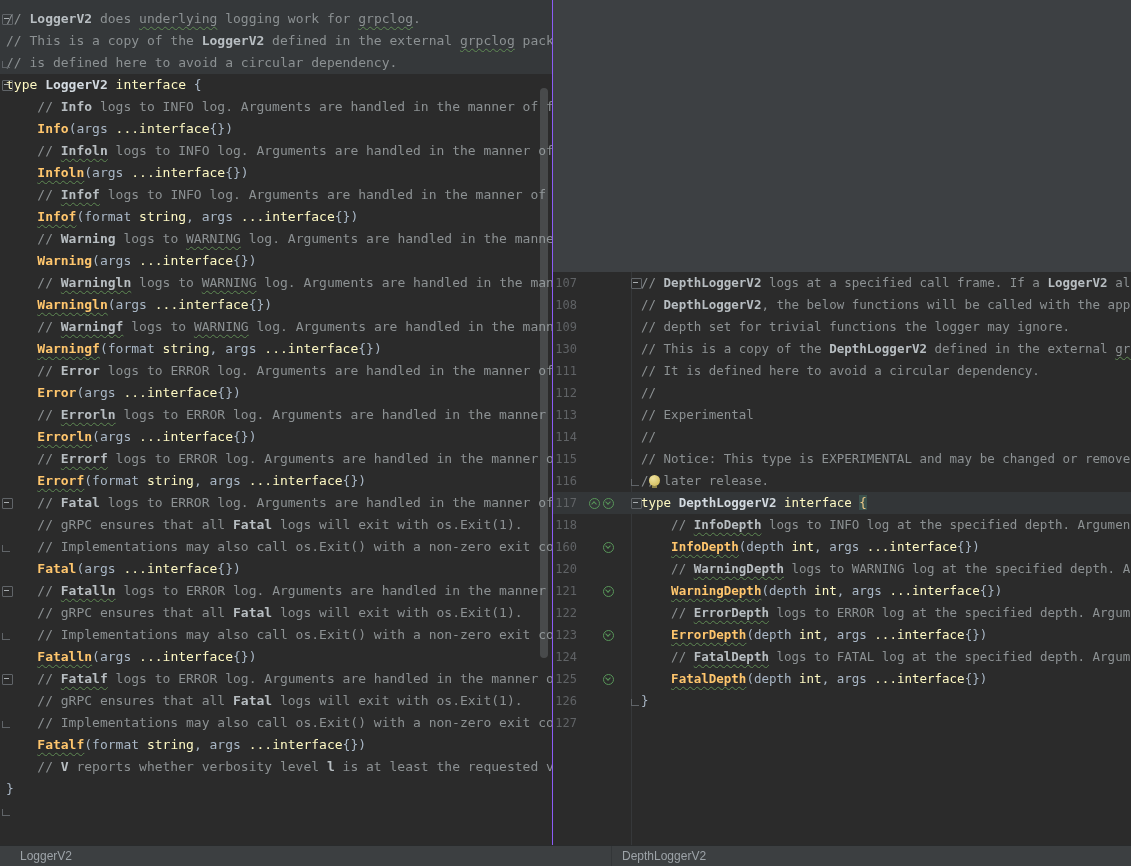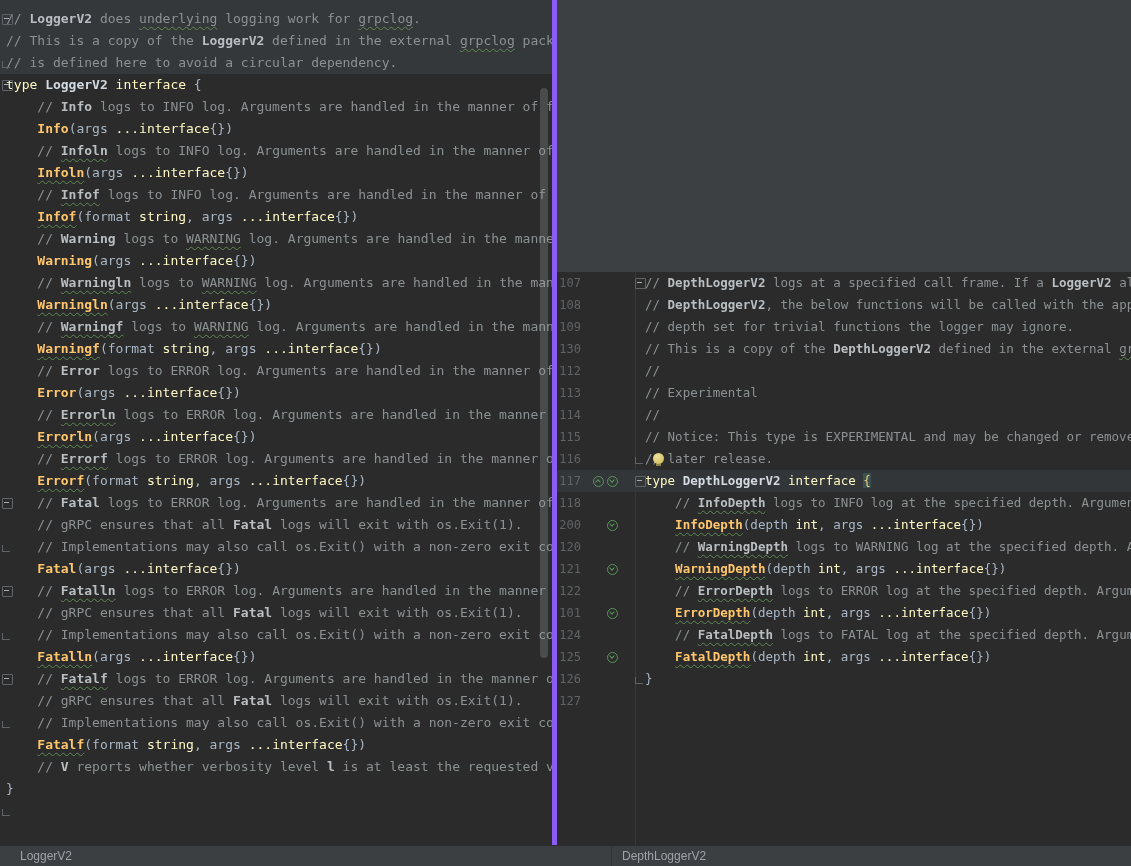--- a/index.html
+++ b/index.html
@@ -1,20 +1,20 @@
 <!DOCTYPE html>
 <html><head>
 <meta charset="utf-8">
 <style>
   html,body{margin:0;padding:0}
   body{width:1131px;height:866px;overflow:hidden;background:#2b2b2b;font-family:"DejaVu Sans Mono","Liberation Mono",monospace}
   #screen{position:relative;width:1131px;height:866px;overflow:hidden}
   .pane{position:absolute;top:0;height:845px;overflow:hidden;background:#2b2b2b;box-sizing:border-box}
   #left-pane{left:0;width:552px}
-  #right-pane{left:552px;width:579px;border-left:5px solid #8b5cf6}
+  #right-pane{left:552px;width:579px;border-left:1px solid #8b5cf6}
   #left-top-strip{position:absolute;top:0;left:0;width:552px;height:74px;background:#35383a}
   #left-code{position:absolute;top:8px;left:0;width:552px}
   .lrow{height:22px;line-height:22px;font-size:13px;white-space:pre;padding-left:6px;overflow:hidden;color:#a9b7c6}
   #left-fold-layer{position:absolute;top:0;left:0;width:14px;height:845px}
   .fm{position:absolute;width:9px;height:9px;border:1px solid #606468;border-radius:1px;background:transparent}
   .fm::after{content:"";position:absolute;left:1px;width:5px;top:3px;height:1px;background:#a8adb0}
   .fe{position:absolute;width:7px;height:6px;border-left:1px solid #606468;border-bottom:1px solid #606468}
   #left-scrollbar{position:absolute;left:540px;top:88px;width:8px;height:570px;border-radius:4px;background:rgba(168,174,178,.24)}
   #right-empty{position:absolute;top:0;left:0;width:579px;height:272px;background:#3d4043;z-index:2}
   #right-code{position:absolute;top:272px;left:0;width:578px}
@@ -107,32 +107,33 @@
     <div id="left-scrollbar"></div>
   </div>
 
   <div id="right-pane" class="pane">
     <div id="right-gutter-sep"></div>
     <div id="right-code">
         <div class="rrow"><span class="num">107</span><span class="gicons"></span><span class="foldc"><span class="fm" style="left: 6px; top: 6px;"></span></span><span class="txt"><span class="tk c">// </span><span class="tk cb">DepthLoggerV2</span><span class="tk c"> logs at a specified call frame. If a </span><span class="tk cb">LoggerV2</span><span class="tk c"> also implements</span></span></div>
         <div class="rrow"><span class="num">108</span><span class="gicons"></span><span class="foldc"></span><span class="txt"><span class="tk c">// </span><span class="tk cb">DepthLoggerV2</span><span class="tk c">, the below functions will be called with the appropriate stack</span></span></div>
         <div class="rrow"><span class="num">109</span><span class="gicons"></span><span class="foldc"></span><span class="txt"><span class="tk c">// depth set for trivial functions the logger may ignore.</span></span></div>
         <div class="rrow"><span class="num">130</span><span class="gicons"></span><span class="foldc"></span><span class="txt"><span class="tk c">// This is a copy of the </span><span class="tk cb">DepthLoggerV2</span><span class="tk c"> defined in the external </span><span class="tk cw">grpclog</span></span></div>
+        <div class="rrow"><span class="num">111</span><span class="gicons"></span><span class="foldc"></span><span class="txt"><span class="tk c">// It is defined here to avoid a circular dependency.</span></span></div>
         <div class="rrow"><span class="num">112</span><span class="gicons"></span><span class="foldc"></span><span class="txt"><span class="tk c">//</span></span></div>
         <div class="rrow"><span class="num">113</span><span class="gicons"></span><span class="foldc"></span><span class="txt"><span class="tk c">// Experimental</span></span></div>
         <div class="rrow"><span class="num">114</span><span class="gicons"></span><span class="foldc"></span><span class="txt"><span class="tk c">//</span></span></div>
         <div class="rrow"><span class="num">115</span><span class="gicons"></span><span class="foldc"></span><span class="txt"><span class="tk c">// Notice: This type is EXPERIMENTAL and may be changed or removed in a</span></span></div>
         <div class="rrow"><span class="num">116</span><span class="gicons"></span><span class="foldc"><span class="fe" style="left: 6px; top: 9px;"></span></span><span class="txt"><span class="tk c">// later release.</span></span><span class="bulb"></span></div>
         <div class="rrow hl"><span class="num">117</span><span class="gicons"><span class="gi up"></span><span class="gi down"></span></span><span class="foldc"><span class="fm" style="left: 6px; top: 6px;"></span></span><span class="txt"><span class="tk k">type </span><span class="tk tb">DepthLoggerV2</span><span class="tk t"> </span><span class="tk k">interface</span><span class="tk t"> </span><span class="tk bh">{</span></span></div>
         <div class="rrow"><span class="num">118</span><span class="gicons"></span><span class="foldc"></span><span class="txt"><span class="tk c">    // </span><span class="tk cbw">InfoDepth</span><span class="tk c"> logs to INFO log at the specified depth. Arguments are handled in the manner of fmt.Println.</span></span></div>
-        <div class="rrow"><span class="num">200</span><span class="gicons"><span class="gi down"></span></span><span class="foldc"></span><span class="txt"><span class="tk t">    </span><span class="tk mw">InfoDepth</span><span class="tk t">(depth </span><span class="tk k">int</span><span class="tk t">, args </span><span class="tk k">...interface</span><span class="tk t">{})</span></span></div>
+        <div class="rrow"><span class="num">160</span><span class="gicons"><span class="gi down"></span></span><span class="foldc"></span><span class="txt"><span class="tk t">    </span><span class="tk mw">InfoDepth</span><span class="tk t">(depth </span><span class="tk k">int</span><span class="tk t">, args </span><span class="tk k">...interface</span><span class="tk t">{})</span></span></div>
         <div class="rrow"><span class="num">120</span><span class="gicons"></span><span class="foldc"></span><span class="txt"><span class="tk c">    // </span><span class="tk cbw">WarningDepth</span><span class="tk c"> logs to WARNING log at the specified depth. Arguments are handled in the manner of fmt.Println.</span></span></div>
         <div class="rrow"><span class="num">121</span><span class="gicons"><span class="gi down"></span></span><span class="foldc"></span><span class="txt"><span class="tk t">    </span><span class="tk mw">WarningDepth</span><span class="tk t">(depth </span><span class="tk k">int</span><span class="tk t">, args </span><span class="tk k">...interface</span><span class="tk t">{})</span></span></div>
         <div class="rrow"><span class="num">122</span><span class="gicons"></span><span class="foldc"></span><span class="txt"><span class="tk c">    // </span><span class="tk cbw">ErrorDepth</span><span class="tk c"> logs to ERROR log at the specified depth. Arguments are handled in the manner of fmt.Println.</span></span></div>
-        <div class="rrow"><span class="num">101</span><span class="gicons"><span class="gi down"></span></span><span class="foldc"></span><span class="txt"><span class="tk t">    </span><span class="tk mw">ErrorDepth</span><span class="tk t">(depth </span><span class="tk k">int</span><span class="tk t">, args </span><span class="tk k">...interface</span><span class="tk t">{})</span></span></div>
+        <div class="rrow"><span class="num">123</span><span class="gicons"><span class="gi down"></span></span><span class="foldc"></span><span class="txt"><span class="tk t">    </span><span class="tk mw">ErrorDepth</span><span class="tk t">(depth </span><span class="tk k">int</span><span class="tk t">, args </span><span class="tk k">...interface</span><span class="tk t">{})</span></span></div>
         <div class="rrow"><span class="num">124</span><span class="gicons"></span><span class="foldc"></span><span class="txt"><span class="tk c">    // </span><span class="tk cbw">FatalDepth</span><span class="tk c"> logs to FATAL log at the specified depth. Arguments are handled in the manner of fmt.Println.</span></span></div>
         <div class="rrow"><span class="num">125</span><span class="gicons"><span class="gi down"></span></span><span class="foldc"></span><span class="txt"><span class="tk t">    </span><span class="tk mw">FatalDepth</span><span class="tk t">(depth </span><span class="tk k">int</span><span class="tk t">, args </span><span class="tk k">...interface</span><span class="tk t">{})</span></span></div>
         <div class="rrow"><span class="num">126</span><span class="gicons"></span><span class="foldc"><span class="fe" style="left: 6px; top: 9px;"></span></span><span class="txt"><span class="tk t">}</span></span></div>
         <div class="rrow"><span class="num">127</span><span class="gicons"></span><span class="foldc"></span><span class="txt"></span></div>
       </div>
     <div id="right-empty"></div>
   </div>
 
   <div id="status-bar">
     <span id="sb-left">LoggerV2</span>

